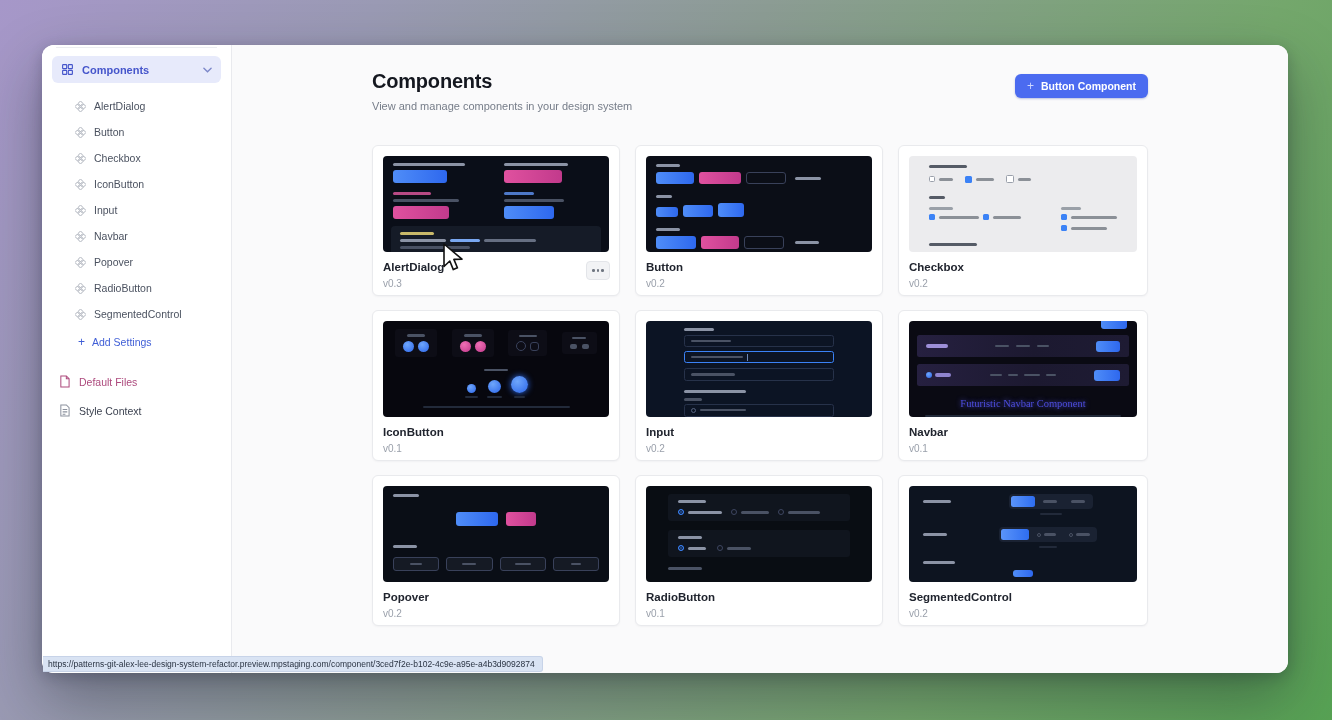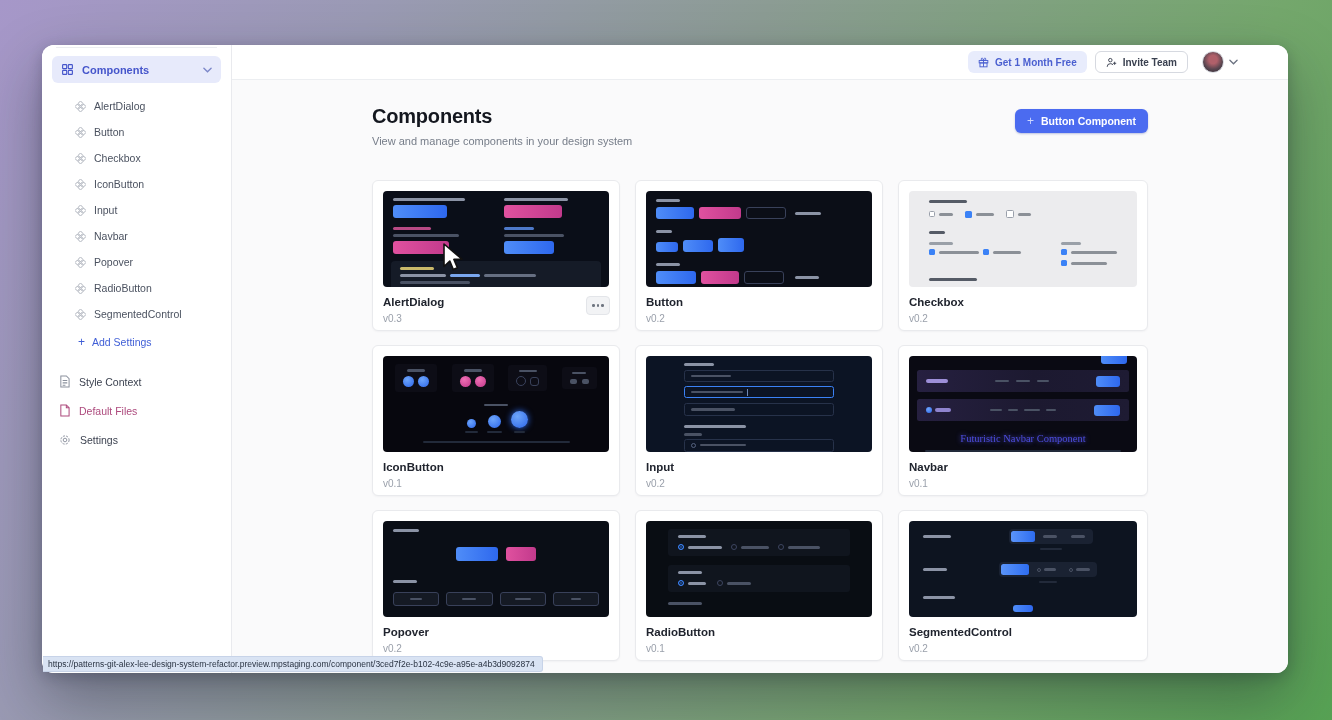--- a/index.html
+++ b/index.html
@@ -245,69 +245,38 @@
         <span class="t">SegmentedControl</span>
       </li>
     </ul>
 
     <div class="add-row">
       <span class="add-plus">+</span>
       <span class="t">Add Settings</span>
     </div>
 
     <div class="side-footer">
+      <div class="f-item pink">
+        <svg width="11" height="13" viewBox="0 0 12 14" fill="none" stroke="currentColor" stroke-width="1.1">
+            <path d="M2 1h6l3 3v9H2z"></path>
+            <path d="M8 1v3h3"></path>
+          </svg>
+        <span class="t">Default Files</span>
+      </div>
       <div class="f-item">
         <svg width="11" height="13" viewBox="0 0 12 14" fill="none" stroke="currentColor" stroke-width="1.1">
             <path d="M2 1h6l3 3v9H2z"></path>
             <path d="M4 6h5M4 8.5h5M4 11h3"></path>
           </svg>
         <span class="t">Style Context</span>
       </div>
-      <div class="f-item pink">
-        <svg width="11" height="13" viewBox="0 0 12 14" fill="none" stroke="currentColor" stroke-width="1.1">
-            <path d="M2 1h6l3 3v9H2z"></path>
-            <path d="M8 1v3h3"></path>
-          </svg>
-        <span class="t">Default Files</span>
-      </div>
-      <div class="f-item">
-        <svg width="12" height="12" viewBox="0 0 14 14" fill="none" stroke="currentColor" stroke-width="1.1">
-            <circle cx="7" cy="7" r="2.1"></circle>
-            <circle cx="7" cy="7" r="4.8" stroke-dasharray="2.5 1.4"></circle>
-          </svg>
-        <span class="t">Settings</span>
-      </div>
     </div>
   </aside>
 
   <div class="main">
-    <div class="topbar">
-      <div class="btn-promo">
-        <svg width="11" height="11" viewBox="0 0 14 14" fill="none" stroke="currentColor" stroke-width="1.2">
-            <rect x="1.5" y="4.5" width="11" height="3"></rect>
-            <rect x="2.5" y="7.5" width="9" height="5"></rect>
-            <path d="M7 4.5v8M7 4.5 Q4 4.5 4 2.8 Q4 1.2 5.6 1.6 Q7 2 7 4.5 Q7 2 8.4 1.6 Q10 1.2 10 2.8 Q10 4.5 7 4.5Z"></path>
-          </svg>
-        <span class="t">Get 1 Month Free</span>
-      </div>
-      <div class="btn-invite">
-        <svg width="11" height="11" viewBox="0 0 14 14" fill="none" stroke="currentColor" stroke-width="1.2">
-            <circle cx="5.5" cy="4" r="2.2"></circle>
-            <path d="M1.5 12.5 Q1.5 8.5 5.5 8.5 Q8 8.5 9 10"></path>
-            <path d="M11 6v4M9 8h4"></path>
-          </svg>
-        <span class="t">Invite Team</span>
-      </div>
-      <div class="avatar-wrap">
-        <div class="avatar"></div>
-        <svg class="chev" width="9" height="6" viewBox="0 0 10 6" fill="none" stroke="currentColor" stroke-width="1.4" stroke-linecap="round">
-            <path d="M1 1l4 4 4-4"></path>
-          </svg>
-      </div>
-    </div>
 
     <div class="content">
       <div class="content-inner">
         <div class="content-head">
           <div>
             <div class="page-title">Components</div>
             <div class="page-sub">View and manage components in your design system</div>
           </div>
           <div class="btn-create">
             <span class="plus">+</span>

